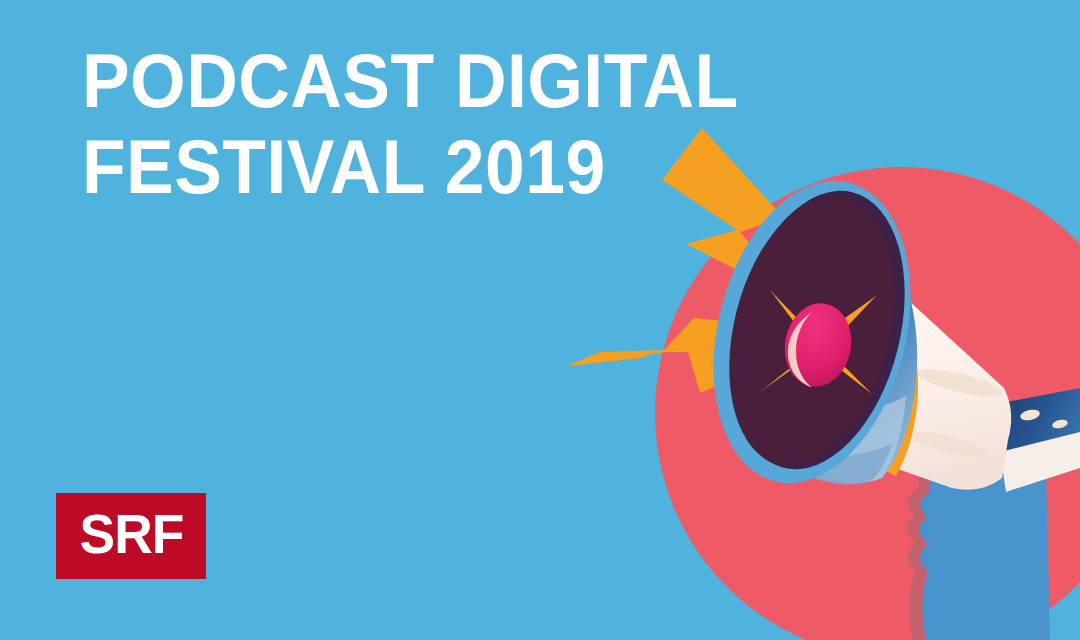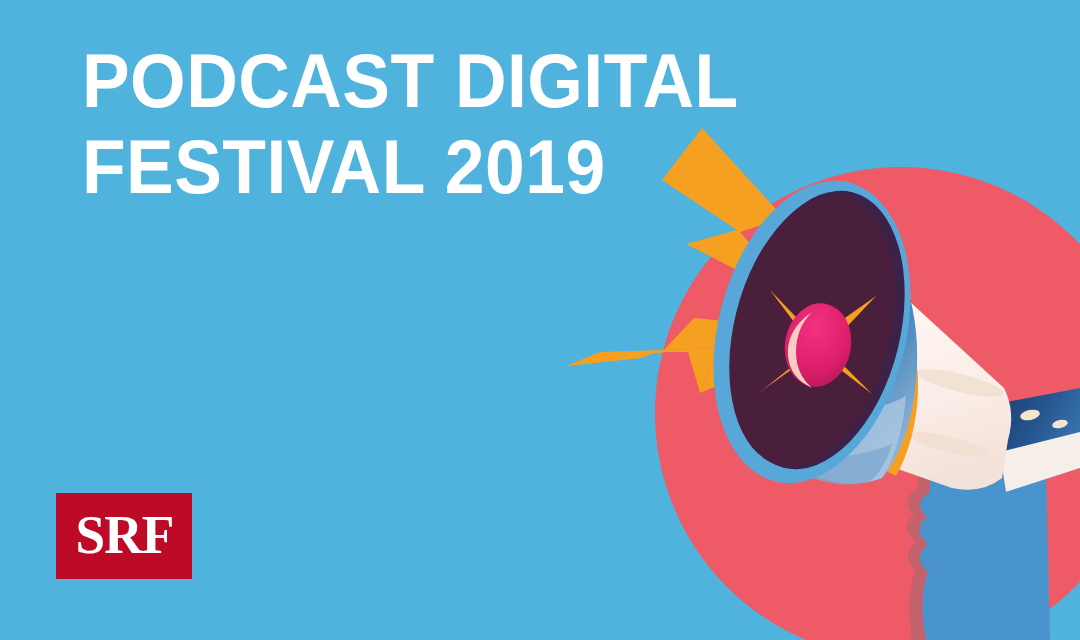--- a/index.html
+++ b/index.html
@@ -46,28 +46,27 @@
     font-stretch: condensed;
     transform: scaleX(0.94);
     transform-origin: left center;
     white-space: nowrap;
   }
   
   #srf-logo {
     position: absolute;
     left: 56px;
     top: 493px;
-    width: 136px;
+    width: 150px;
     height: 86px;
     background: #bd0a26;
     z-index: 40;
     display: flex;
     align-items: center;
     justify-content: center;
-    font-family: Liberation Serif, serif;
   }
   #srf-logo .srf-text {
     color: #ffffff;
     font-size: 55px;
     font-weight: 700;
     letter-spacing: -1px;
     line-height: 55px;
     transform: scaleX(0.97);
     padding-bottom: 3px;
   }

